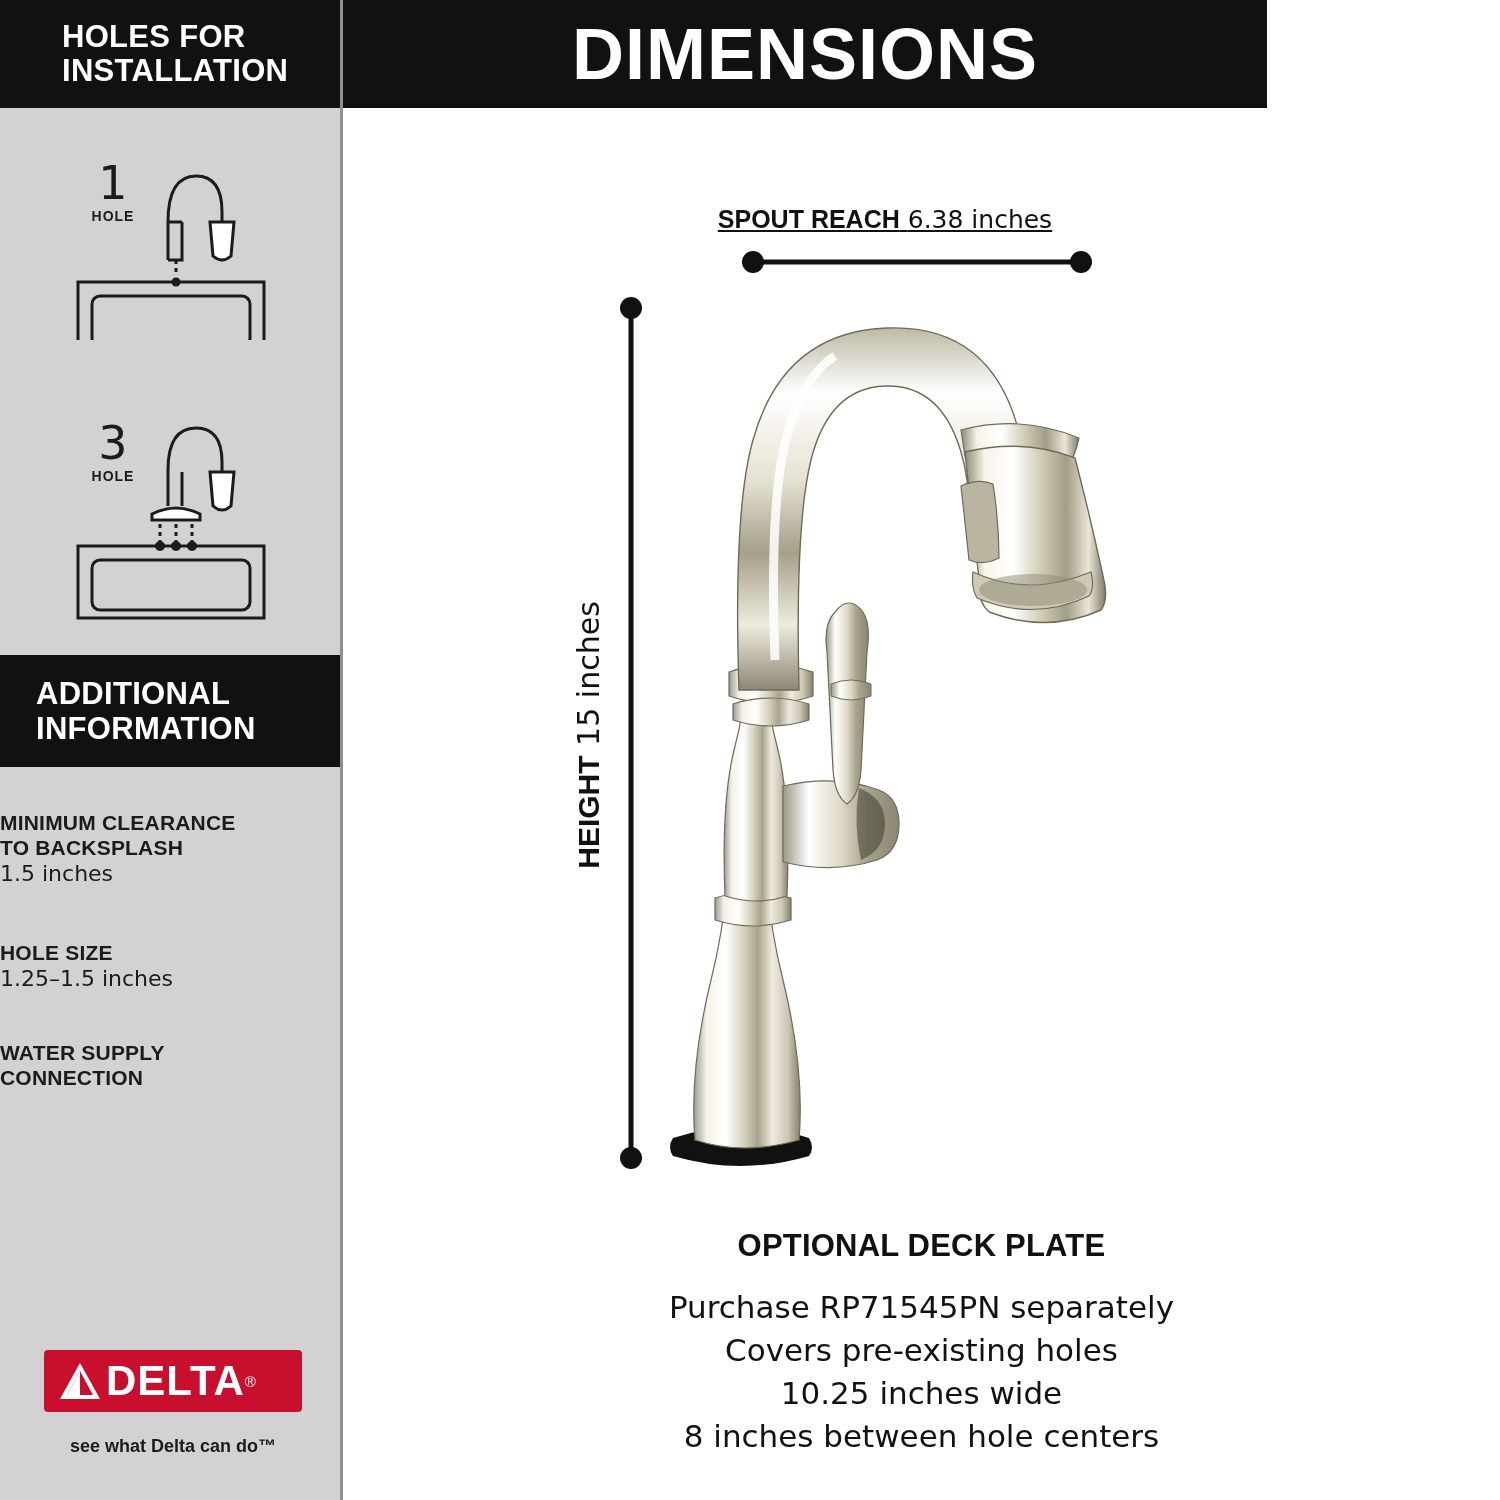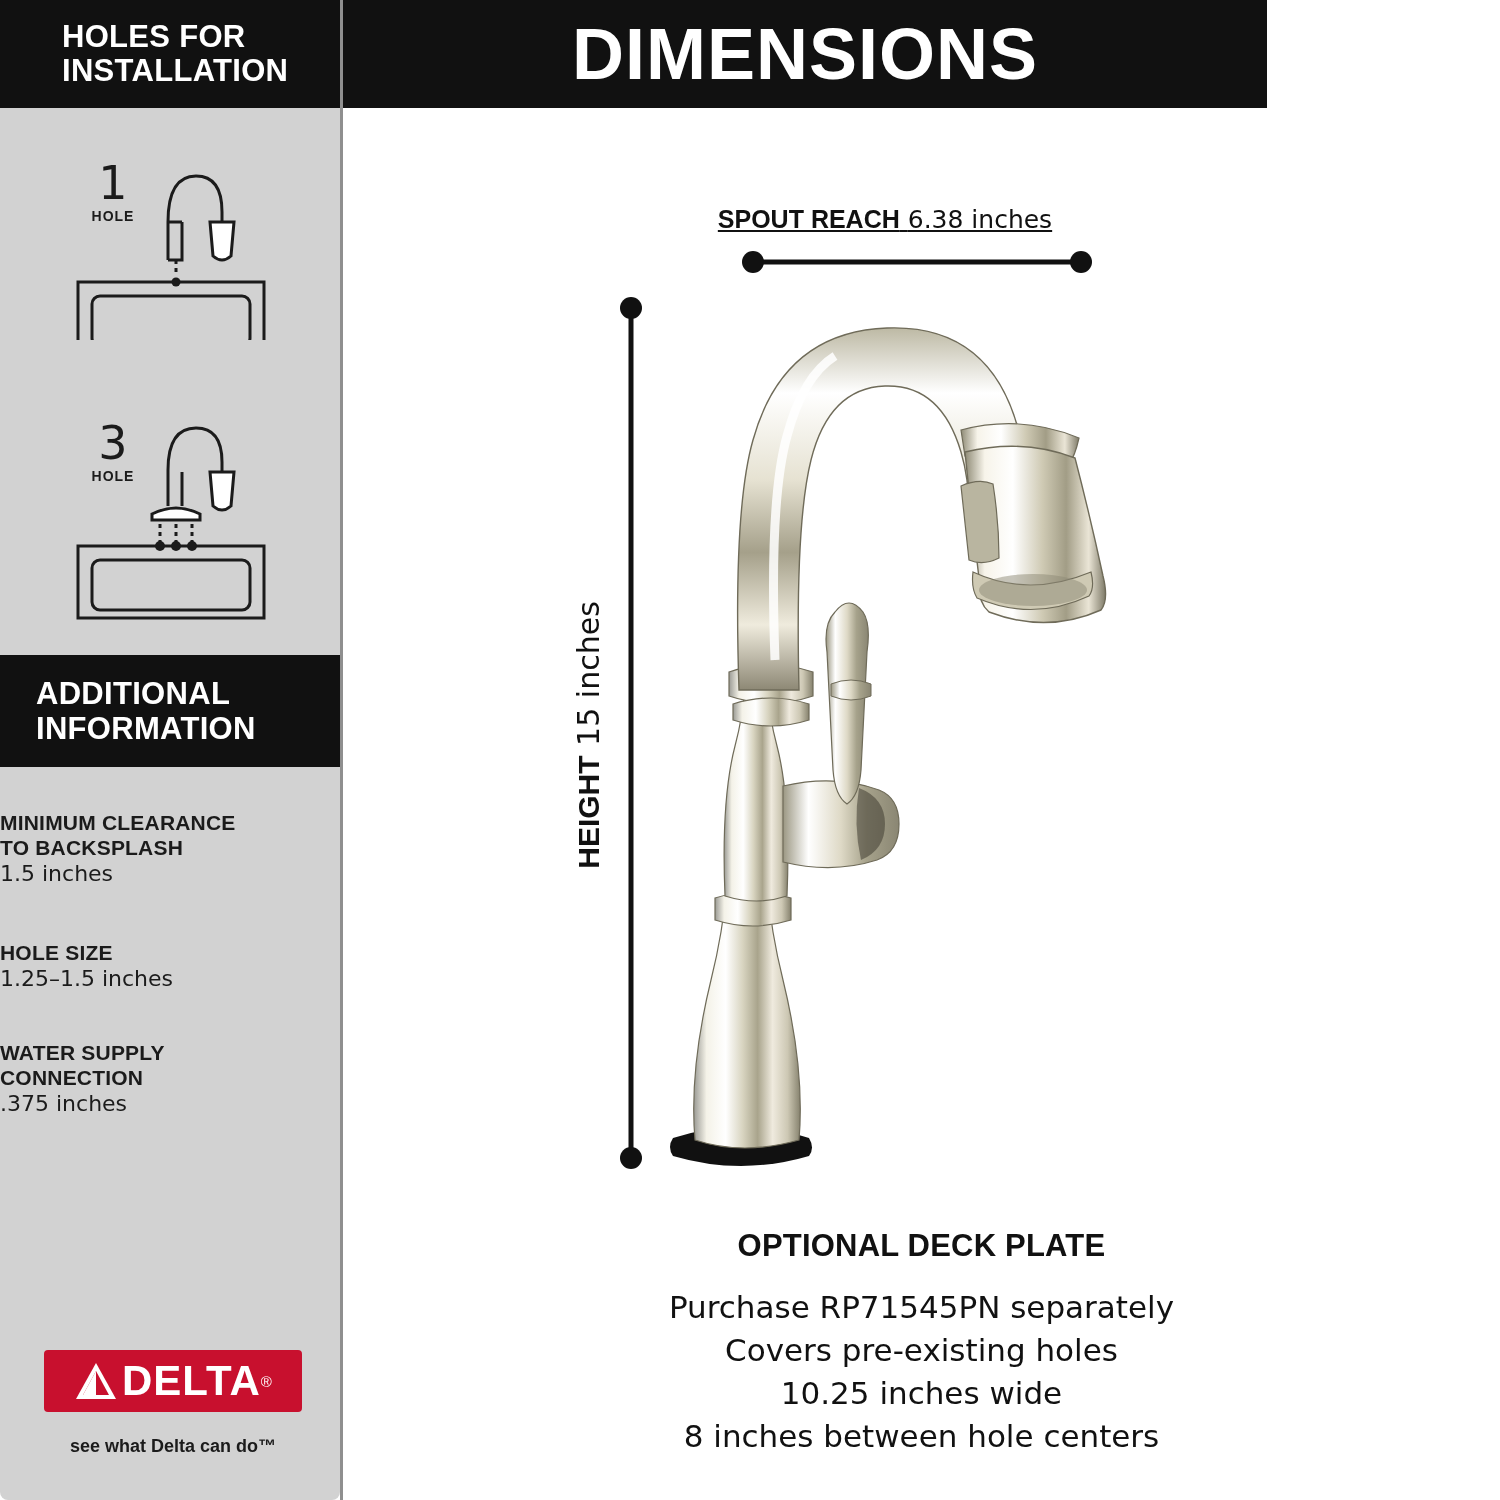--- a/index.html
+++ b/index.html
@@ -21,21 +21,20 @@
     background: #ffffff;
   }
 
   
   .sidebar {
     position: absolute;
     left: 0; top: 0;
     width: 340px;
     height: 1500px;
     background: #d2d2d2;
-    border-radius: 8px;
   }
   .sidebar-divider {
     position: absolute;
     left: 340px; top: 0;
     width: 3px; height: 1500px;
     background: #8f8f8f;
   }
 
   .hdr-black {
     background: #111111;
@@ -120,21 +119,21 @@
     top: 1350px;
     width: 258px;
   }
   .logo-box {
     width: 258px;
     height: 62px;
     background: #c8102e;
     border-radius: 4px;
     display: flex;
     align-items: center;
-    padding-left: 26px;
+    padding-left: 10px;
     box-sizing: border-box;
   }
   .logo-text {
     color: #ffffff;
     font-size: 42px;
     font-weight: bold;
     letter-spacing: 1px;
     line-height: 42px;
   }
   .logo-reg {
@@ -294,21 +293,20 @@
     </div>
 
     <div class="info-block" style="top:940px;">
       <div class="info-title">HOLE SIZE</div>
       <div class="info-value">1.25–1.5 inches</div>
     </div>
 
     <div class="info-block" style="top:1040px;">
       <div class="info-title">WATER SUPPLY</div>
       <div class="info-title">CONNECTION</div>
-      <div class="info-value">.375 inches</div>
     </div>
 
     <div class="logo-wrap">
       <div class="logo-box">
         <svg width="52" height="52" viewBox="0 0 52 52">
           <polygon points="26,8 46,44 6,44" fill="#ffffff"></polygon>
           <polygon points="26,16 39,40 13,40" fill="#c8102e"></polygon>
           <polygon points="26,16 26,40 13,40" fill="#ffffff"></polygon>
         </svg>
         <span class="logo-text">DELTA</span>

